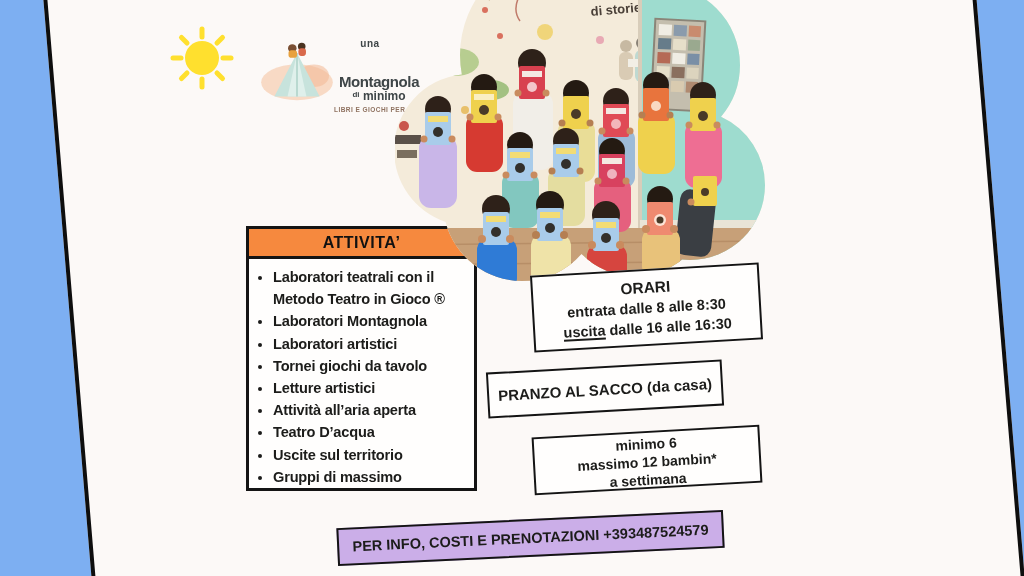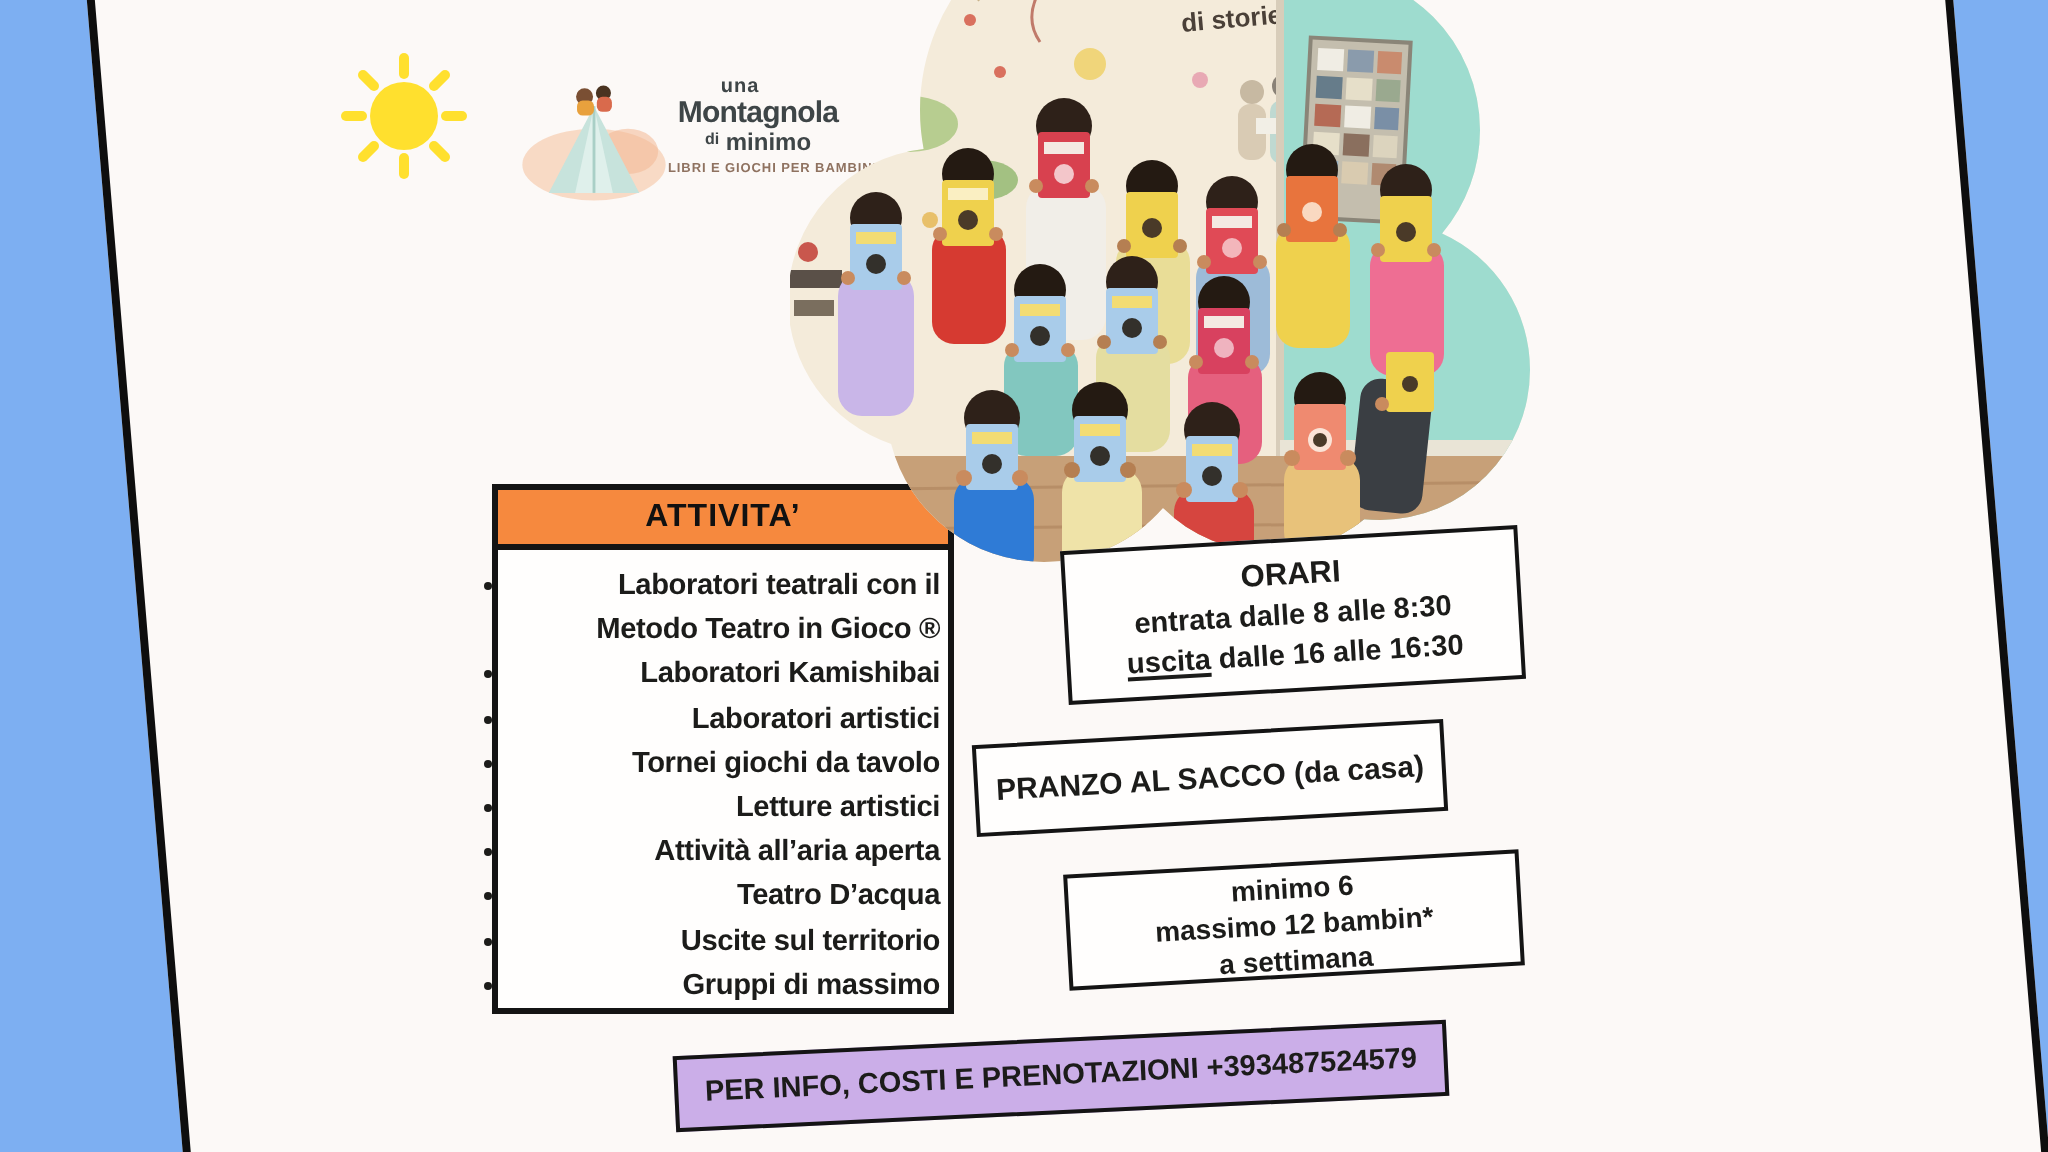--- a/index.html
+++ b/index.html
@@ -15,37 +15,37 @@
     background:var(--card-white,#FCF9F7);
     border:4px solid #0e0e0e;box-sizing:border-box;
     transform:rotate(-4.76deg);
   }
   
   .sun{position:absolute;left:170px;top:26px;width:64px;height:64px;}
   .brand{position:absolute;left:258px;top:36px;width:160px;height:72px;}
   .brand-art{position:absolute;left:0;top:2px;width:78px;height:66px;}
   .brand-text{position:absolute;left:76px;top:2px;width:90px;text-align:center;color:#3e4547;}
   .brand-una{font-size:10px;font-weight:bold;margin-left:-18px;letter-spacing:.5px;}
-  .brand-main{font-size:15px;font-weight:bold;letter-spacing:-.4px;line-height:15px;}
+  .brand-main{font-size:15px;font-weight:bold;letter-spacing:-.4px;line-height:15px;margin-top:25px;}
   .brand-sub{font-size:12px;font-weight:bold;line-height:12px;}
   .brand-sub .di{font-size:8px;vertical-align:3px;}
   .brand-tag{font-size:6.5px;font-weight:bold;letter-spacing:.45px;color:#8f7260;margin-top:4px;white-space:nowrap;}
   
   .photo{position:absolute;left:395px;top:-60px;width:375px;height:345px;z-index:5;}
   
   .panel{
-    position:absolute;left:246px;top:242px;width:231px;height:265px;
+    position:absolute;left:246px;top:226px;width:231px;height:265px;
     background:#fffefd;border:3px solid #141414;box-sizing:border-box;z-index:4;
   }
   .panel-header{
     height:27px;background:var(--accent-orange,#F6893E);
     border-bottom:3px solid #141414;display:flex;align-items:center;justify-content:center;
   }
   .panel-title{font-size:16px;font-weight:bold;letter-spacing:.5px;color:#111;}
-  .panel-list{margin:7px 4px 0 8px;padding:0;list-style:disc;text-align:right;}
+  .panel-list{margin:7px 4px 0 24px;padding:0;list-style:disc;}
   .panel-list li{font-size:14.6px;font-weight:bold;line-height:22.2px;letter-spacing:-.2px;}
   
   .tilt-box{
     position:absolute;background:#fffefd;border:2.5px solid #141414;box-sizing:border-box;
     text-align:center;font-weight:bold;z-index:6;
   }
   .box-orari{left:532px;top:269px;width:229px;height:77px;transform:rotate(-3.3deg);padding-top:7px;}
   .box-orari .t{font-size:15.5px;line-height:20px;}
   .box-orari .l{font-size:14.5px;line-height:20px;}
   .box-orari .u{text-decoration:underline;text-decoration-thickness:1.5px;text-underline-offset:2px;}
@@ -290,21 +290,21 @@
       </g>
     </g>
   </svg>
 
   <div class="panel">
     <div class="panel-header">
       <span class="panel-title">ATTIVITA’</span>
     </div>
     <ul class="panel-list">
       <li>Laboratori teatrali con il Metodo Teatro in Gioco ®</li>
-      <li>Laboratori Kamishibai</li>
+      <li>Laboratori Montagnola</li>
       <li>Laboratori artistici</li>
       <li>Tornei giochi da tavolo</li>
       <li>Letture artistici</li>
       <li>Attività all’aria aperta</li>
       <li>Teatro D’acqua</li>
       <li>Uscite sul territorio</li>
       <li>Gruppi di massimo</li>
     </ul>
   </div>
 

